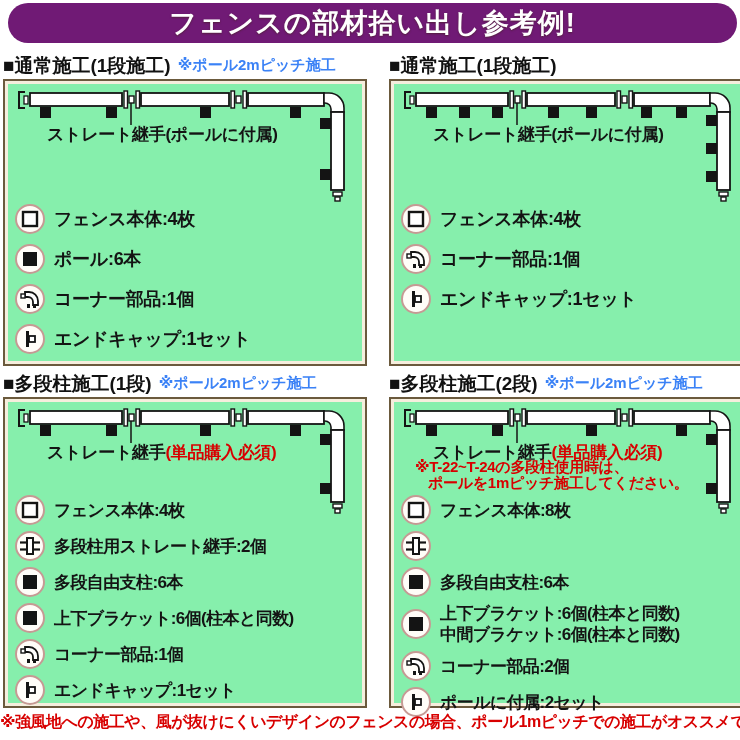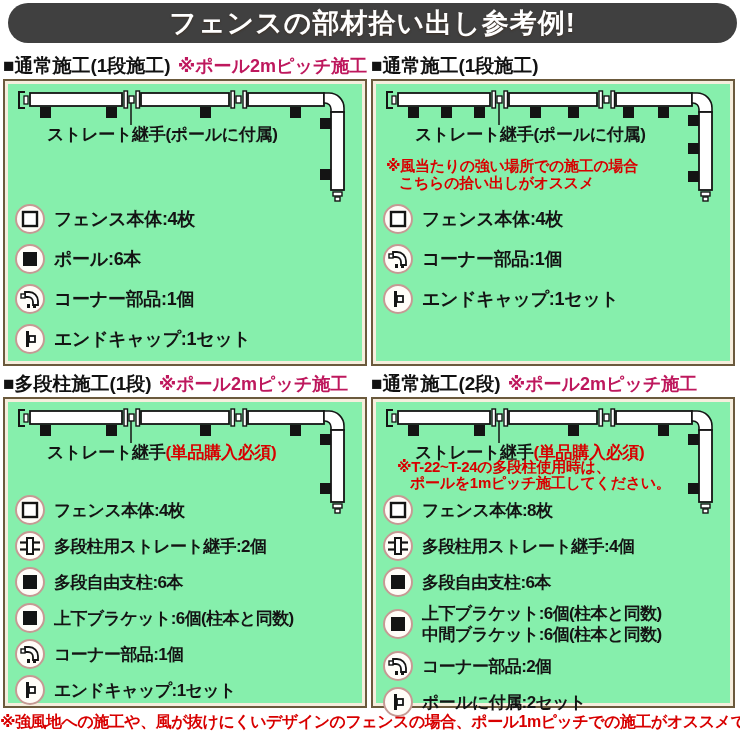--- a/index.html
+++ b/index.html
@@ -7,36 +7,36 @@
   body {
     position:relative;
     background:#ffffff;
     font-family:"Liberation Sans","DejaVu Sans",sans-serif;
     font-weight:bold;
     color:#141414;
     overflow:hidden;
   }
   .banner {
     position:absolute; top:3px; left:8px; width:729px; height:40px;
-    background:#404040; border-radius:22px;
+    background:#701a75; border-radius:22px;
     display:flex; align-items:center; justify-content:center;
     font-size:27px; color:#ffffff; letter-spacing:1px;
     text-shadow:0 1px 2px rgba(61,37,16,.55);
   }
   .grid {
     position:absolute; top:52px; left:3px; width:600px;
-    display:grid; grid-template-columns:364px 364px; column-gap:4px;
+    display:grid; grid-template-columns:364px 364px; column-gap:22px;
   }
   .panel { width:364px; }
   .panel.bottom { margin-top:4px; }
   .panel-heading {
     height:27px; display:flex; align-items:center; white-space:nowrap;
   }
   .heading-black { font-size:19px; color:#111; }
-  .pitch-note { color:#be185d; font-size:18px; margin-left:7px; }
+  .pitch-note { color:#3b82f6; font-size:15px; margin-left:7px; }
   .panel-box {
     position:relative;
     border:2.5px solid #6b5a3d;
     background:#86efac;
     box-shadow: inset 0 0 0 3px #f6eedd;
   }
   .panel.top .panel-box { height:287px; }
   .panel.bottom .panel-box { height:311px; }
   .diagram { position:absolute; top:4px; left:5px; pointer-events:none; }
   .joint-label {
@@ -214,24 +214,20 @@
           <rect class="pole" x="280" y="22" width="11" height="11"></rect>
           <rect class="pole" x="310" y="30" width="11" height="11"></rect>
           <rect class="pole" x="310" y="58" width="11" height="11"></rect>
           <rect class="pole" x="310" y="86" width="11" height="11"></rect>
         </g>
         <line class="line" x1="121" y1="18" x2="121" y2="40" stroke-width="1.5"></line>
       </svg>
       <div class="joint-label">
         <span>ストレート継手</span><span>(ポールに付属)</span>
       </div>
-      <div class="red-note">
-        <div>※風当たりの強い場所での施工の場合</div>
-        <div class="line2">こちらの拾い出しがオススメ</div>
-      </div>
       <div class="items">
         <div class="item">
           <span class="icon-circle">
             <svg width="20" height="20" viewBox="0 0 20 20">
                 <rect class="part" x="3" y="3" width="14" height="14" stroke-width="2.4"></rect>
               </svg>
           </span>
           <span class="item-text">フェンス本体:4枚</span>
         </div>
         <div class="item">
@@ -359,21 +355,21 @@
               </svg>
           </span>
           <span class="item-text">エンドキャップ:1セット</span>
         </div>
       </div>
     </div>
   </div>
 
   <div class="panel bottom panel-4">
     <div class="panel-heading">
-      <span class="heading-black">■通常施工(2段)</span>
+      <span class="heading-black">■多段柱施工(2段)</span>
       <span class="pitch-note">※ポール2mピッチ施工</span>
     </div>
     <div class="panel-box">
       <svg class="diagram" width="345" height="120" viewBox="0 0 345 120">
         <g>
           <path class="line" d="M15,7 h-6 v16 h6" stroke-width="2"></path>
           <rect class="part" x="14" y="11" width="4" height="8" stroke-width="1.3"></rect>
         </g>
         <g>
           <rect class="part" x="20" y="8" width="92" height="13" stroke-width="1.8"></rect>
@@ -425,21 +421,20 @@
         <div class="item">
           <span class="icon-circle">
             <svg width="20" height="20" viewBox="0 0 20 20">
                 <line class="line" x1="0" y1="6.5" x2="7" y2="6.5" stroke-width="2.2"></line>
                 <line class="line" x1="0" y1="13.5" x2="7" y2="13.5" stroke-width="2.2"></line>
                 <line class="line" x1="13" y1="6.5" x2="20" y2="6.5" stroke-width="2.2"></line>
                 <line class="line" x1="13" y1="13.5" x2="20" y2="13.5" stroke-width="2.2"></line>
                 <rect class="part" x="7" y="2" width="6" height="16" stroke-width="2"></rect>
               </svg>
           </span>
-          <span class="item-text">多段柱用ストレート継手:4個</span>
         </div>
         <div class="item">
           <span class="icon-circle">
             <svg width="20" height="20" viewBox="0 0 20 20">
                 <rect class="pole" x="3" y="3" width="14" height="14"></rect>
               </svg>
           </span>
           <span class="item-text">多段自由支柱:6本</span>
         </div>
         <div class="item double">

